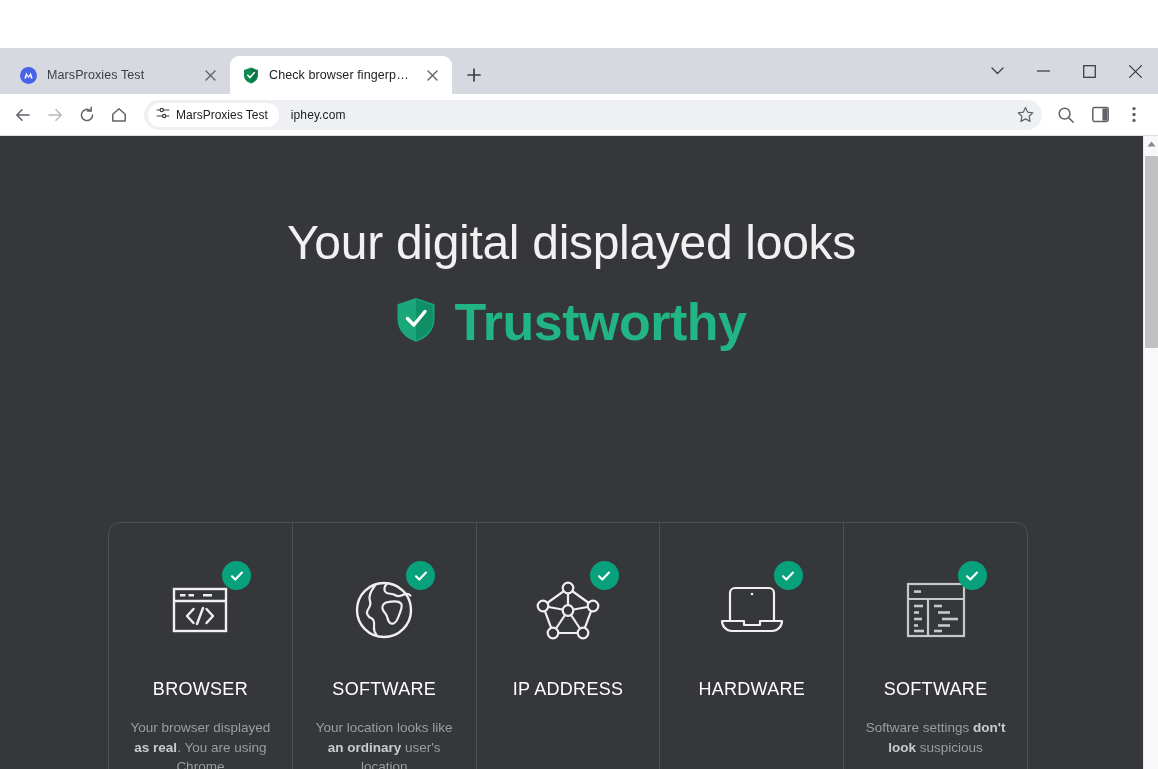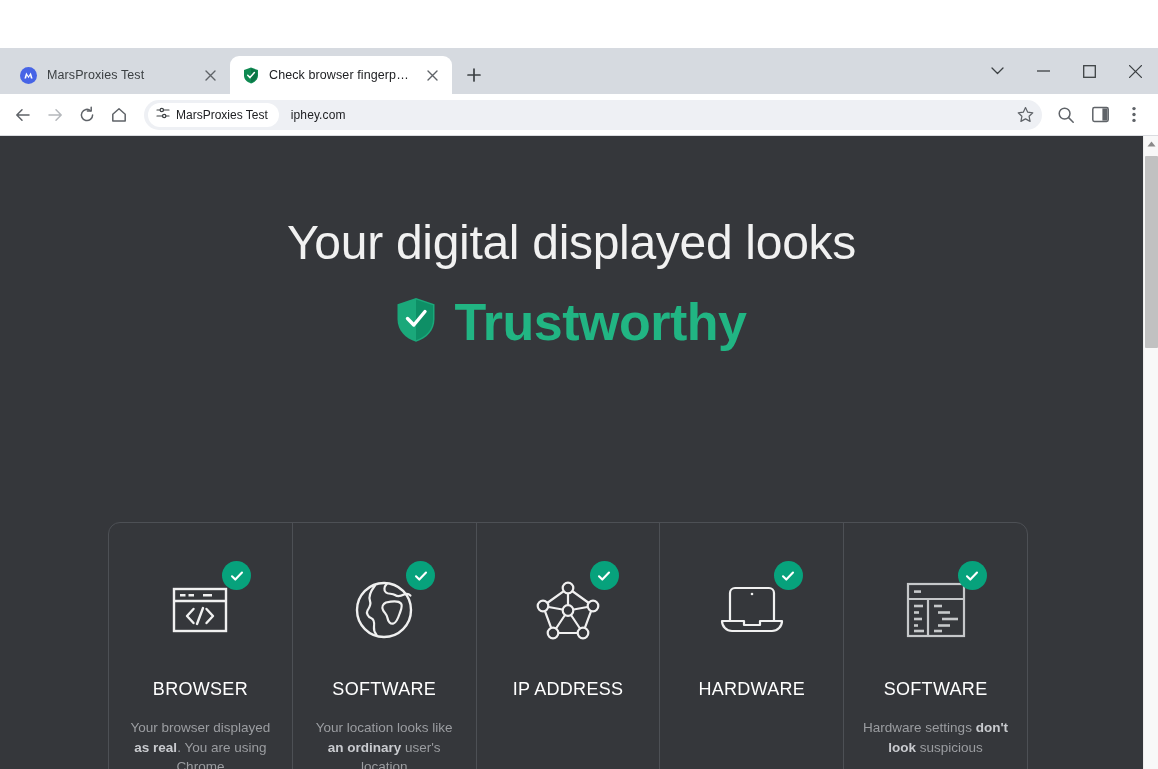--- a/index.html
+++ b/index.html
@@ -394,21 +394,21 @@
               </svg>
             </span>
             <span class="check-badge">
               <svg width="16" height="16" viewBox="0 0 16 16">
                   <path d="M3 8.3 L6.3 11.6 L13 4.6" stroke="#ffffff" stroke-width="2.1" fill="none" stroke-linecap="round" stroke-linejoin="round"></path>
                 </svg>
             </span>
           </div>
           <div class="card-title">SOFTWARE</div>
           <div class="card-desc">
-            <span>Hardware settings </span><b>don't look</b><span> suspicious</span>
+            <span>Software settings </span><b>don't look</b><span> suspicious</span>
           </div>
         </div>
 
       </div>
     </div>
 
     <div class="scrollbar">
       <div class="sb-arrow">
         <svg width="9" height="6" viewBox="0 0 9 6">
             <path d="M4.5 0.5 L8.5 5.5 L0.5 5.5 Z" fill="#8a8a8a"></path>

